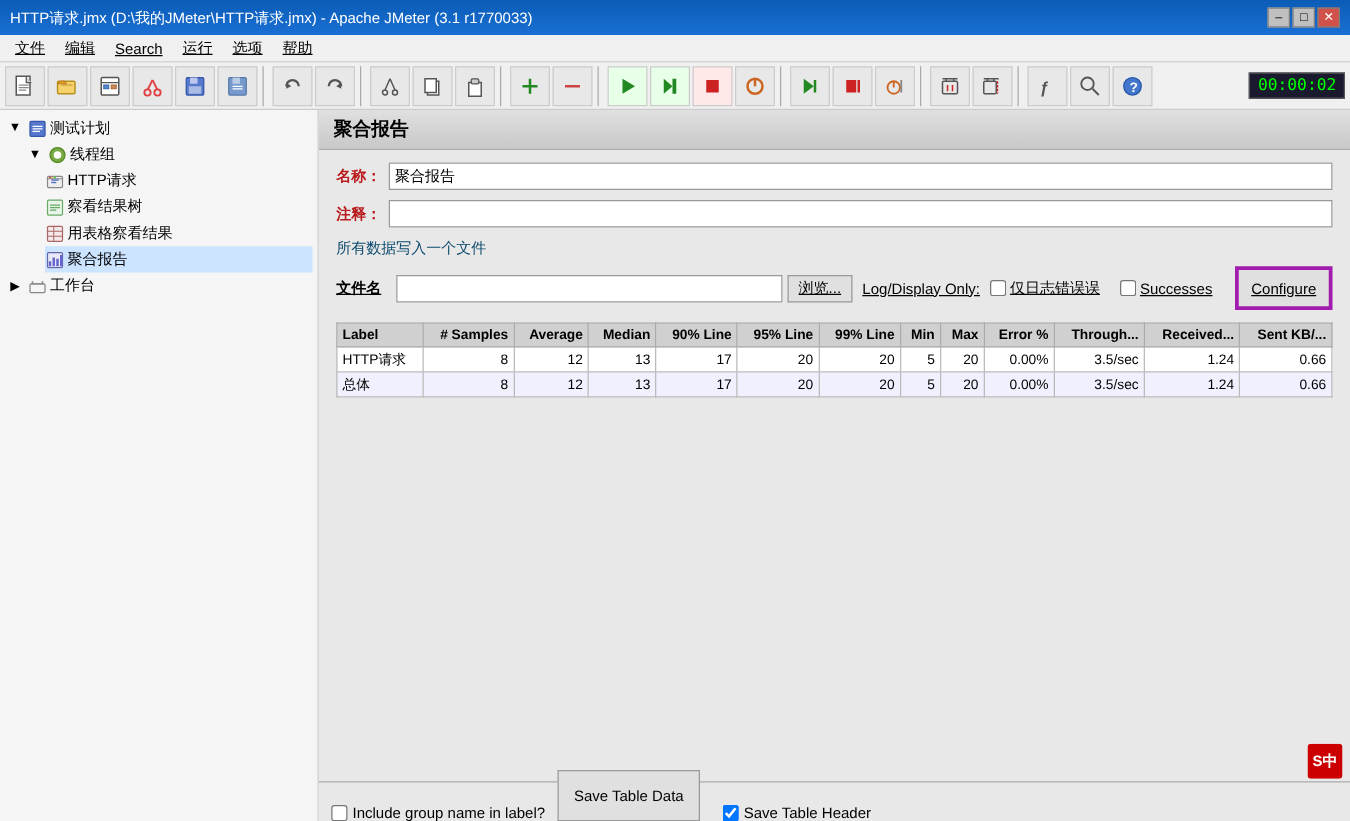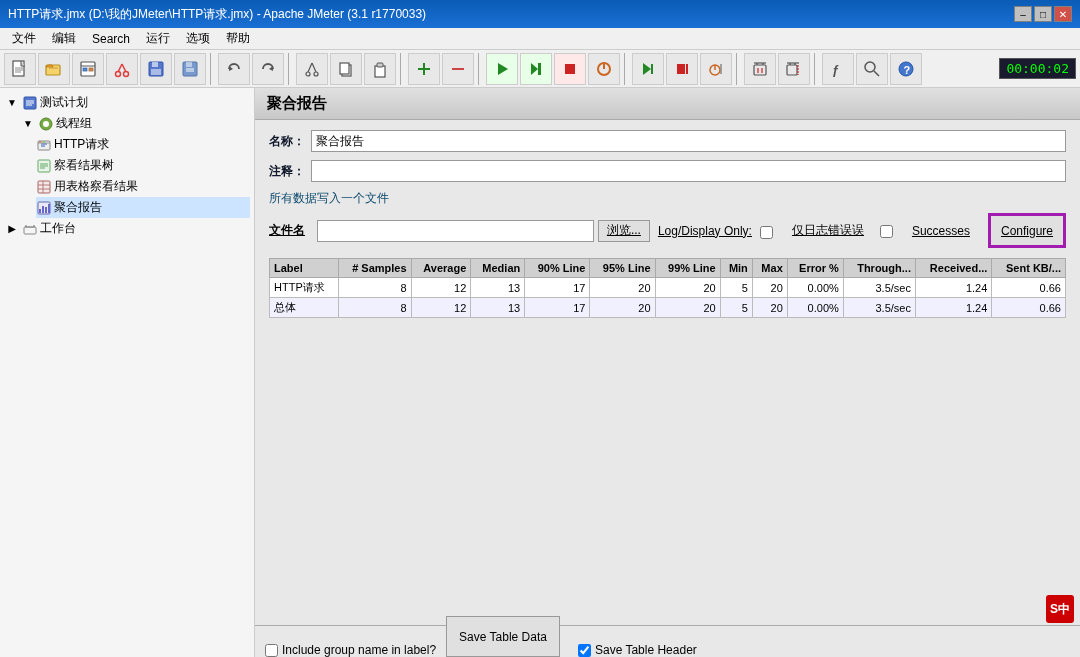--- a/index.html
+++ b/index.html
@@ -6,21 +6,21 @@
     body { font-family: 'Microsoft YaHei', SimSun, Arial, sans-serif; font-size: 12px; background: #d4d0c8; width: 1080px; height: 657px; overflow: hidden; }
     
     
     #title-bar { background: linear-gradient(to bottom, #0a5cb5, #1a6fd4); color: white; height: 28px; display: flex; align-items: center; justify-content: space-between; padding: 0 8px; }
     #window-controls { display: flex; gap: 2px; }
     .win-btn { width: 18px; height: 16px; background: #c0c0c0; border: 1px solid #808080; font-size: 10px; display: flex; align-items: center; justify-content: center; cursor: pointer; color: #000; }
     .win-btn.close { background: #d0504a; color: white; }
 
     
     #menu-bar { background: #f0f0f0; height: 22px; display: flex; align-items: center; border-bottom: 1px solid #ccc; padding: 0 4px; }
-    .menu-item { padding: 2px 8px; font-size: 12px; cursor: pointer; height: 22px; display: flex; align-items: center; }
+    .menu-item { padding: 2px 8px; font-size: 12px; cursor: pointer; height: 22px; display: flex; align-items: center; text-decoration: underline; }
 
     
     #toolbar { background: #f0f0f0; height: 38px; display: flex; align-items: center; border-bottom: 1px solid #ccc; padding: 0 4px; gap: 2px; }
     .tb-btn { width: 32px; height: 32px; background: #e8e8e8; border: 1px solid #ccc; display: flex; align-items: center; justify-content: center; cursor: pointer; font-size: 14px; }
     .tb-separator { width: 4px; height: 32px; border-left: 1px solid #aaa; margin: 0 2px; }
     .tb-timer { margin-left: auto; background: #1a1a2e; color: #00ff00; padding: 2px 6px; font-family: monospace; font-size: 13px; border: 1px solid #555; }
 
     
     #main { display: flex; height: calc(657px - 28px - 22px - 38px); }
 
@@ -34,32 +34,32 @@
     .tree-indent-2 { margin-left: 32px; }
 
     
     #content { flex: 1; background: #e8e8e8; padding: 0; overflow: auto; display: flex; flex-direction: column; }
     
     #panel-title { background: linear-gradient(to bottom, #e0e0e0, #c8c8c8); padding: 6px 12px; font-size: 15px; font-weight: bold; border-bottom: 1px solid #aaa; }
 
     #panel-body { padding: 10px 14px; flex: 1; }
 
     .form-row { display: flex; align-items: center; margin-bottom: 8px; }
-    .form-label { width: 42px; font-size: 12px; font-weight: bold; color: #0f172a; }
+    .form-label { width: 42px; font-size: 12px; font-weight: bold; color: #b91c1c; }
     .form-input { flex: 1; height: 22px; border: 1px solid #999; background: white; padding: 0 4px; font-size: 12px; }
 
     .section-title { font-size: 12px; color: #0c4a6e; margin-bottom: 6px; }
 
     .file-row { display: flex; align-items: center; margin-bottom: 10px; text-decoration: underline; }
     .file-label { font-size: 12px; font-weight: bold; width: 48px; }
     .file-input { flex: 1; height: 22px; border: 1px solid #999; background: white; padding: 0 4px; }
     .browse-btn { margin-left: 4px; height: 22px; padding: 0 8px; background: #e0e0e0; border: 1px solid #999; cursor: pointer; font-size: 12px; }
 
     .log-row { display: flex; align-items: center; gap: 8px; font-size: 12px; }
-    .log-row label { display: flex; align-items: flex-end; gap: 19px; cursor: pointer; }
+    .log-row label { display: flex; align-items: center; gap: 3px; cursor: pointer; }
     .configure-btn { margin-left: auto; padding: 2px 10px; background: #e0e0e0; border: 3px solid #a21caf; cursor: pointer; font-size: 12px; height: 35px; }
 
     
     #data-table { width: 100%; border-collapse: collapse; font-size: 11px; margin-top: 4px; }
     #data-table th { background: #d0d0d0; border: 1px solid #aaa; padding: 3px 4px; text-align: right; font-weight: bold; white-space: nowrap; }
     #data-table th:first-child { text-align: left; }
     #data-table td { border: 1px solid #bbb; padding: 2px 4px; text-align: right; background: white; white-space: nowrap; }
     #data-table td:first-child { text-align: left; }
     #data-table tr:nth-child(even) td { background: #f0f0ff; }
 

